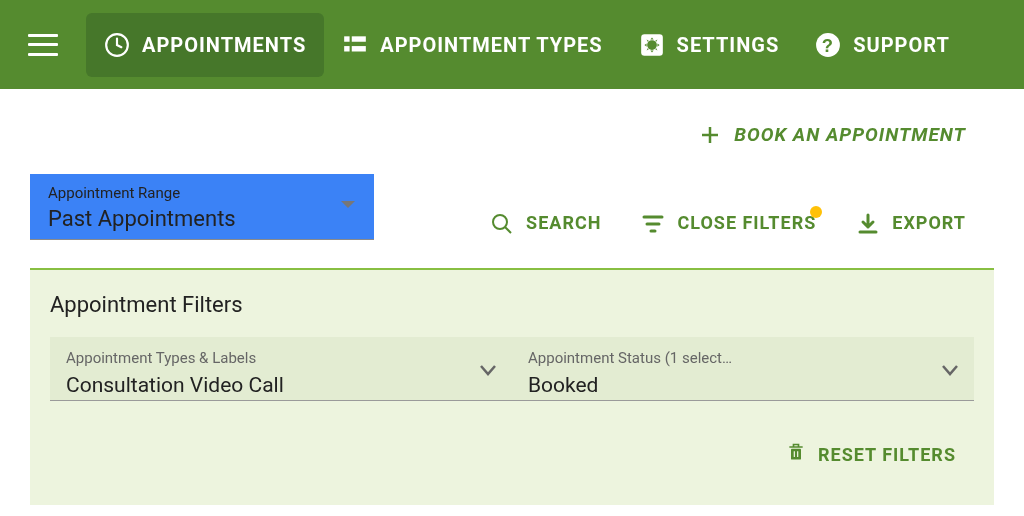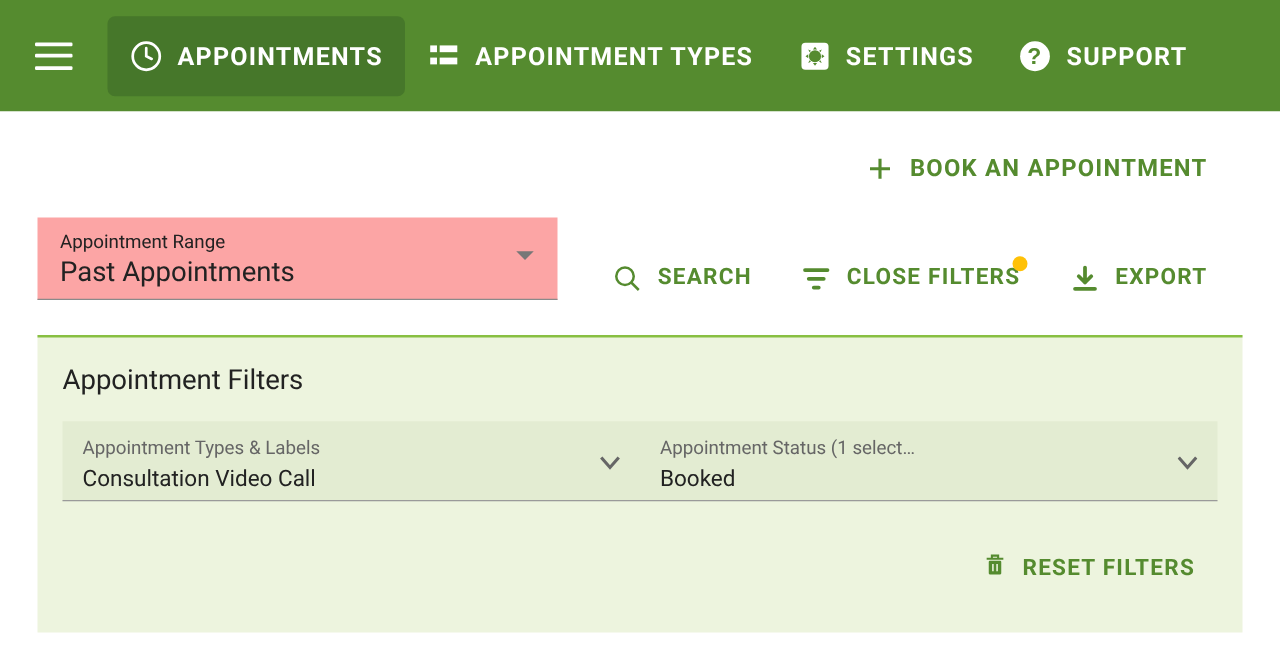--- a/index.html
+++ b/index.html
@@ -20,31 +20,31 @@
     color: #fff; font-weight: 700; font-size: 20px; letter-spacing: 1px;
     padding: 0 18px; height: 64px; border-radius: 6px; cursor: pointer;
     text-transform: uppercase;
   }
   .nav-item.active { background: #46772a; }
   .nav-icon { width: 26px; height: 26px; display: inline-flex; align-items: center; justify-content: center; }
   .nav-icon svg { width: 26px; height: 26px; fill: #fff; }
 
   .page { padding: 24px 30px 0 30px; }
 
-  .row1 { display: flex; justify-content: flex-end; align-items: flex-end; padding-right: 28px; padding-top: 10px; }
+  .row1 { display: flex; justify-content: flex-end; align-items: flex-end; padding-right: 28px; padding-top: 10px; font-style: italic; }
   .book-btn {
     display: inline-flex; align-items: center; gap: 14px;
     color: #558b2f; font-weight: 700; font-size: 19px; letter-spacing: 1px; text-transform: uppercase; cursor: pointer;
   }
   .plus-icon { width: 20px; height: 20px; }
   .plus-icon svg { width: 20px; height: 20px; stroke: #558b2f; stroke-width: 2.5; }
 
   .row2 { display: flex; align-items: flex-end; justify-content: space-between; margin-top: 28px; padding-right: 28px; }
   .range-select {
-    width: 416px; background: #fca5a5; padding: 10px 14px 8px 18px;
+    width: 344px; background: #3b82f6; padding: 10px 14px 8px 18px;
     border-bottom: 1px solid #8a8a8a; position: relative; cursor: pointer;
   }
   .range-select .label { font-size: 15px; color: #222; }
   .range-select .value { font-size: 22px; color: #222; margin-top: 4px; }
   .range-select .arrow { position: absolute; right: 18px; top: 22px; }
   .arrow svg { width: 16px; height: 12px; fill: #777; }
 
   .toolbar-actions { display: flex; align-items: center; gap: 40px; }
   .t-action {
     display: inline-flex; align-items: flex-start; gap: 12px; color: #558b2f;
@@ -65,21 +65,21 @@
     padding: 22px 20px 38px 20px;
   }
   .filters-title { font-size: 22px; color: #222; font-weight: 400; margin-bottom: 20px; }
   .filter-row { display: flex; }
   .filter-select {
     flex: 1; background: #e3ecd2; padding: 12px 14px 10px 16px;
     border-bottom: 1px solid #9a9a9a; position: relative; cursor: pointer;
     height: 64px;
   }
   .filter-select .flabel { font-size: 15px; color: #666; white-space: nowrap; overflow: hidden; text-overflow: ellipsis; max-width: 85%; }
-  .filter-select .fvalue { font-size: 18px; color: #222; margin-top: 6px; }
+  .filter-select .fvalue { font-size: 21px; color: #222; margin-top: 6px; }
   .filter-select .arrow { position: absolute; right: 16px; top: 24px; }
   .filter-select.placeholder .fvalue { color: #888; font-size: 20px; margin-top: 10px; }
 
   .reset-row { display: flex; justify-content: flex-end; margin-top: 40px; padding-right: 18px; }
   .reset-btn {
     display: inline-flex; align-items: center; gap: 12px; color: #558b2f;
     font-weight: 700; font-size: 18px; letter-spacing: 1px; text-transform: uppercase; cursor: pointer;
   }
   .reset-btn svg { width: 20px; height: 22px; fill: #558b2f; }
 </style>

